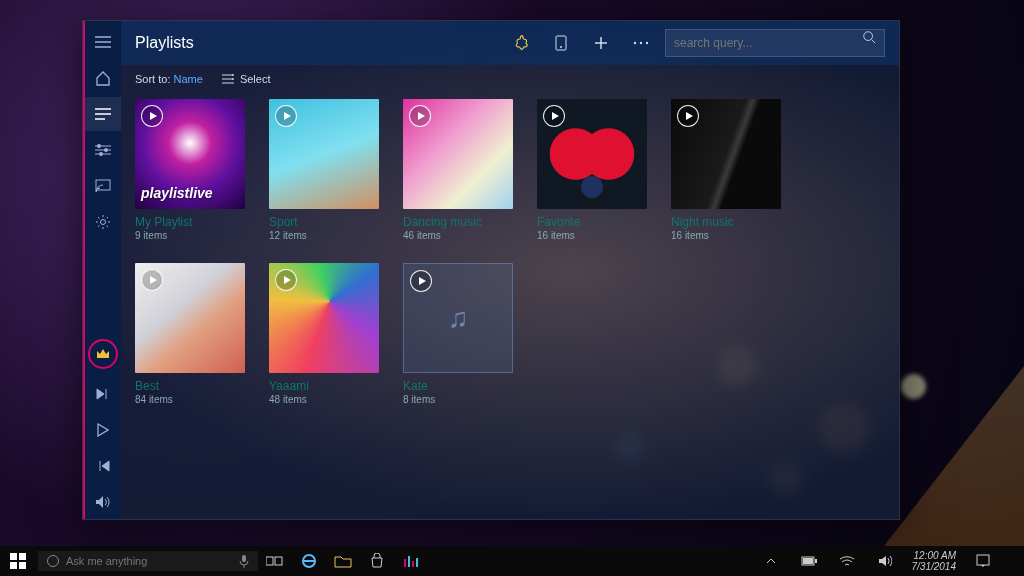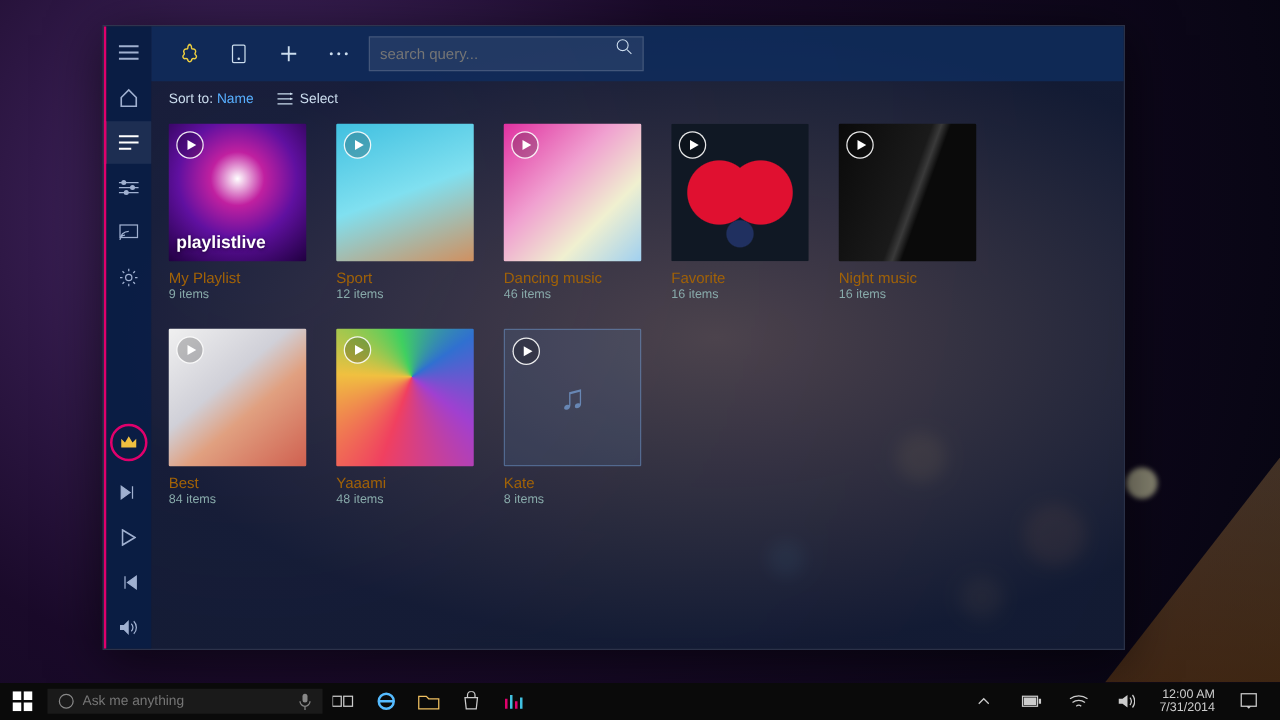--- a/index.html
+++ b/index.html
@@ -81,51 +81,51 @@
   border-radius: 1px; overflow: hidden; }
 .thumb.empty { background: rgba(100,150,200,0.15); border: 1px solid rgba(120,170,230,0.4);
   display: flex; align-items: center; justify-content: center; }
 .thumb.empty .note { font-size: 28px; color: rgba(130,180,240,0.6); }
 .playbtn { position: absolute; top: 6px; left: 6px; width: 22px; height: 22px;
   border-radius: 50%; border: 1.5px solid rgba(255,255,255,0.9);
   display: flex; align-items: center; justify-content: center;
   background: rgba(0,0,0,0.2); }
 .playbtn::after { content: ''; border-left: 7px solid #fff; border-top: 4px solid transparent;
   border-bottom: 4px solid transparent; margin-left: 2px; }
-.card-title { font-size: 12px; color: #a16207; margin-top: 6px; }
+.card-title { font-size: 12px; color: #0f766e; margin-top: 6px; }
 .card-sub { font-size: 10px; color: #8aa; margin-top: 1px; }
 
 
 .art1 { background: radial-gradient(circle at 50% 40%, #fff 0%, #c020a0 25%, #6010a0 55%, #200040 100%); }
 .art2 { background: linear-gradient(160deg, #40c0e0 0%, #80e0f0 50%, #d09060 100%); }
 .art3 { background: linear-gradient(135deg, #e030a0, #f0a0d0 40%, #f0f0d0 70%, #a0d0f0); }
 .art4 { background: radial-gradient(circle at 35% 50%, #e01030 0 28%, transparent 29%),
                    radial-gradient(circle at 65% 50%, #e01030 0 28%, transparent 29%),
                    radial-gradient(circle at 50% 80%, #203060 0 10%, transparent 11%), #101824; }
 .art5 { background: linear-gradient(110deg, #0a0a0a, #1a1a1a 50%, #3a3a3a 55%, #0a0a0a 60%); }
 .art6 { background: linear-gradient(140deg, #f0f0f0 0%, #d0d0d8 40%, #e0a080 60%, #d06050 100%); }
 .art7 { background: conic-gradient(from 200deg at 55% 35%, #f04060, #f0c040, #40d060, #3070d0, #a040d0, #f04060); }
 .overlay-text { position: absolute; bottom: 8px; left: 6px; color: #fff;
-  font-weight: 600; font-size: 14px; text-shadow: 0 1px 3px rgba(0,0,0,0.6); }
+  font-weight: 600; font-size: 14px; text-shadow: 0 1px 3px rgba(0,0,0,0.6); font-style: italic; }
 
 .taskbar {
   position: absolute; bottom: 0; left: 0; right: 0; height: 30px;
   background: #0a0a0a; display: flex; align-items: center; color: #ccc;
   font-size: 11px;
 }
 .start { width: 36px; height: 30px; display: flex; align-items: center;
   justify-content: center; }
 .cortana { width: 220px; height: 20px; margin-left: 2px; background: #1a1a1a;
   display: flex; align-items: center; padding: 0 8px; gap: 6px; color: #888; }
 .cortana input { flex: 1; background: none; border: none; outline: none;
   color: #ccc; font-size: 11px; }
 .task-ic { width: 34px; height: 30px; display: flex; align-items: center;
   justify-content: center; color: #ccc; }
 .task-spacer { flex: 1; }
-.tray { display: flex; align-items: center; gap: 4px; padding-right: 8px; }
+.tray { display: flex; align-items: center; gap: 4px; padding-right: 24px; font-style: italic; }
 .clock { text-align: right; font-size: 10px; line-height: 11px; padding: 0 6px; }
 
 svg { display: block; }
 </style>
 </head>
 <body>
 
 <div class="bokeh">
   <span class="b1"></span>
     <span class="b2"></span>
@@ -198,20 +198,21 @@
         <div class="side-ic">
           <svg width="16" height="14" viewBox="0 0 16 14">
             <path d="M1 5h3l4-4v12l-4-4H1z" fill="currentColor"></path>
             <path d="M10 4a4 4 0 010 6M12 2a7 7 0 010 10" stroke="currentColor" fill="none"></path>
           </svg>
         </div>
       </div>
 
     <div class="main">
       <div class="header">
+        <div class="h-title">Playlists</div>
         <div class="h-ic">
           <svg width="18" height="18" viewBox="0 0 24 24">
               <path d="M12 2c2 0 3 2 3 4 0 1 1 1 2 1 2 0 3 2 2 4-1 1 0 2 1 3 1 2-1 4-3 3-1 0-2 1-2 2-1 2-3 2-4 0 0-1-1-2-2-2-2 1-4-1-3-3 1-1 2-2 1-3-1-2 0-4 2-4 1 0 2 0 2-1 0-2 1-4 3-4z" fill="none" stroke="#f0d040" stroke-width="1.5"></path>
             </svg>
         </div>
         <div class="h-ic">
           <svg width="16" height="16" viewBox="0 0 16 16">
               <rect x="3" y="1" width="10" height="14" rx="1" stroke="#cde" fill="none"></rect>
               <circle cx="8" cy="12" r="1" fill="#cde"></circle>
             </svg>

